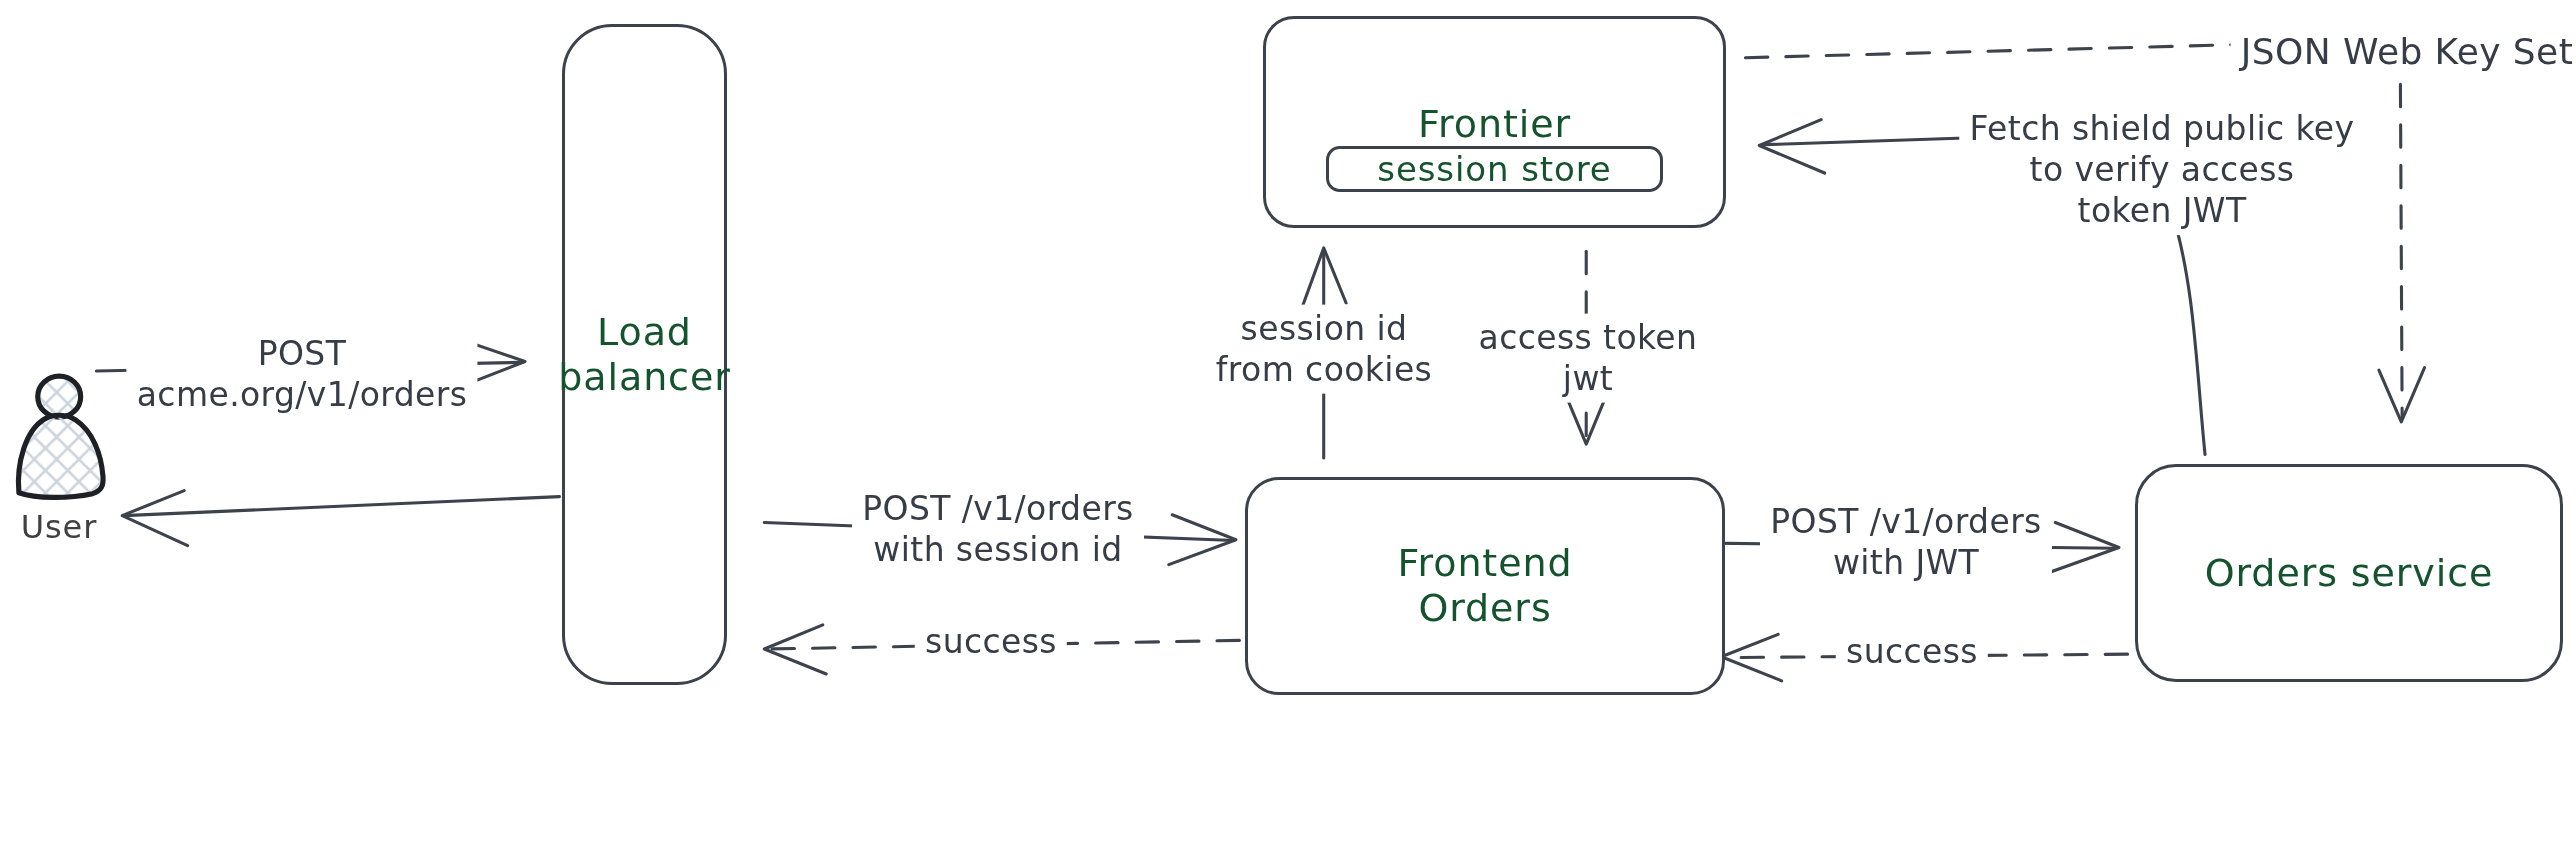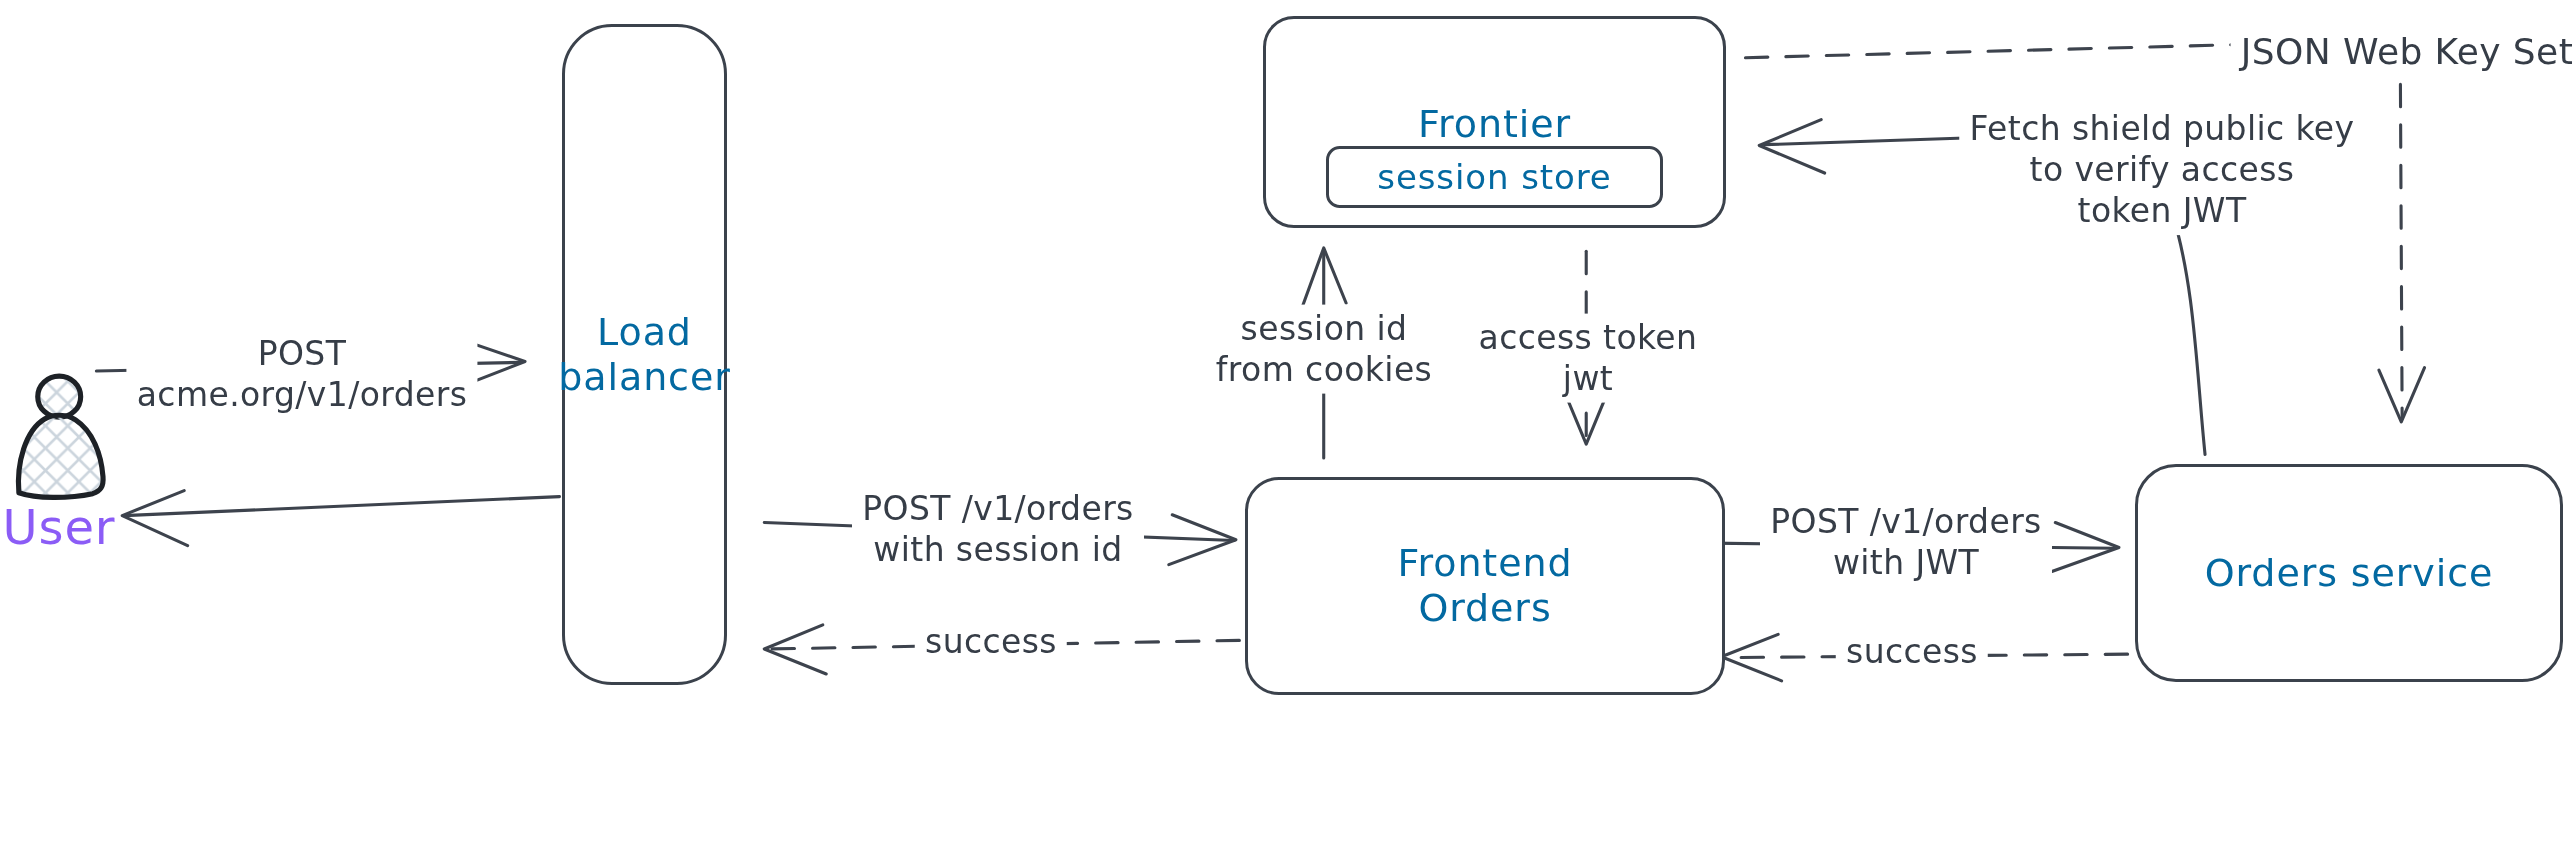--- a/index.html
+++ b/index.html
@@ -17,43 +17,43 @@
   .head{fill:none;stroke:#3d434d;stroke-width:3.6;stroke-linecap:round;stroke-linejoin:round;}
 
   .node{
     position:absolute;
     border:3.1px solid #3b424c;
     background:#ffffff;
     box-sizing:border-box;
     display:flex;flex-direction:column;align-items:center;justify-content:center;
     text-align:center;
   }
-  .node-label{font-size:38px;line-height:45px;letter-spacing:0.9px;color:#0369a1;}
+  .node-label{font-size:38px;line-height:45px;letter-spacing:0.9px;color:#14532d;}
 
   .edge-label{
     position:absolute;
     transform:translate(-50%,-50%);
     background:#ffffff;
     padding:3.4px 10.3px;
     text-align:center;
     font-size:33px;line-height:41px;letter-spacing:0.4px;
     color:#363d47;
     white-space:nowrap;
   }
   .edge-label span{display:block;}
 
   #frontier-title{position:absolute;left:50%;top:105px;transform:translate(-50%,-50%);font-size:38px;letter-spacing:0.9px;}
   #session-store{
-    position:absolute;left:1326px;top:146px;width:337px;height:62px;border-radius:13.8px;
+    position:absolute;left:1326px;top:146px;width:337px;height:46px;border-radius:13.8px;
   }
   #session-store .node-label{font-size:34px;}
 
   #user-label{
     position:absolute;left:59px;top:527px;transform:translate(-50%,-50%);
-    font-size:48px;color:#8b5cf6;letter-spacing:0.9px;
+    font-size:32px;color:#404040;letter-spacing:0.9px;
   }
 </style>
 </head>
 <body>
 
 <div id="canvas">
 
   <svg class="wires" viewBox="0 0 2993 984" width="2576" height="847">
 
     <path class="wire" d="M 112 431 L 606 421"></path>

